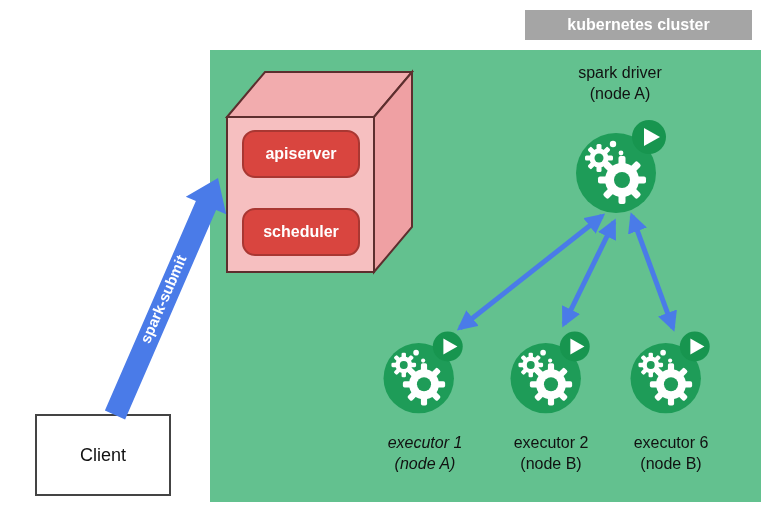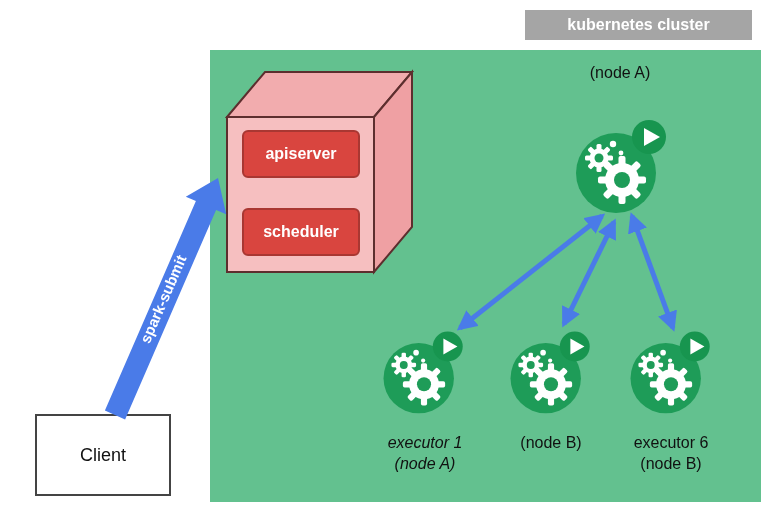--- a/index.html
+++ b/index.html
@@ -15,21 +15,21 @@
     background: #A5A5A5; color: #fff; font-weight: bold; font-size: 16px;
     display: flex; align-items: center; justify-content: center; z-index: 2;
   }
 
   .svg-cube { position: absolute; left: 0; top: 0; z-index: 1; pointer-events: none; }
   .svg-arrows { position: absolute; left: 0; top: 0; z-index: 3; pointer-events: none; }
   .svg-arrows text { font-family: "Liberation Sans", sans-serif; }
 
   .red-box {
     position: absolute; left: 222px; width: 118px; height: 48px;
-    background: #D9453F; border: 2px solid #A93732; border-radius: 6px;
+    background: #D9453F; border: 2px solid #A93732; border-radius: 13px;
     color: #fff; font-weight: bold; font-size: 16px;
     display: flex; align-items: center; justify-content: center; z-index: 2;
   }
   .apiserver { top: 130px; }
   .scheduler { top: 208px; }
 
   .node-label {
     position: absolute; text-align: center; font-size: 16px; color: #111;
     line-height: 21px; z-index: 2;
   }
@@ -95,20 +95,21 @@
   <svg class="svg-cube" width="761" height="516">
     <polygon points="207,117 245,72 392,72 354,117" fill="#F2ACAE" stroke="#5d2e2e" stroke-width="2"></polygon>
     <polygon points="354,117 392,72 392,227 354,272" fill="#EFA0A3" stroke="#5d2e2e" stroke-width="2"></polygon>
     <rect x="207" y="117" width="147" height="155" fill="#F6BFC0" stroke="#5d2e2e" stroke-width="2"></rect>
   </svg>
 
   <div class="red-box apiserver">apiserver</div>
   <div class="red-box scheduler">scheduler</div>
 
   <div class="node-label driver-label">
+    <span>spark driver</span>
     <span>(node A)</span>
   </div>
   <svg class="spark-icon driver-icon" width="100" height="100">
     <use href="#spark-pod"></use>
   </svg>
 
   <svg class="spark-icon exec1-icon" width="88" height="88">
       <use href="#spark-pod"></use>
     </svg>
   <svg class="spark-icon exec2-icon" width="88" height="88">
@@ -116,20 +117,21 @@
     </svg>
   <svg class="spark-icon exec3-icon" width="88" height="88">
       <use href="#spark-pod"></use>
     </svg>
 
   <div class="node-label exec1-label">
     <span>executor 1</span>
     <span>(node A)</span>
   </div>
   <div class="node-label exec2-label">
+    <span>executor 2</span>
     <span>(node B)</span>
   </div>
   <div class="node-label exec3-label">
     <span>executor 6</span>
     <span>(node B)</span>
   </div>
 
   <div class="client-box">Client</div>
 
   <svg class="svg-arrows" width="761" height="516">

